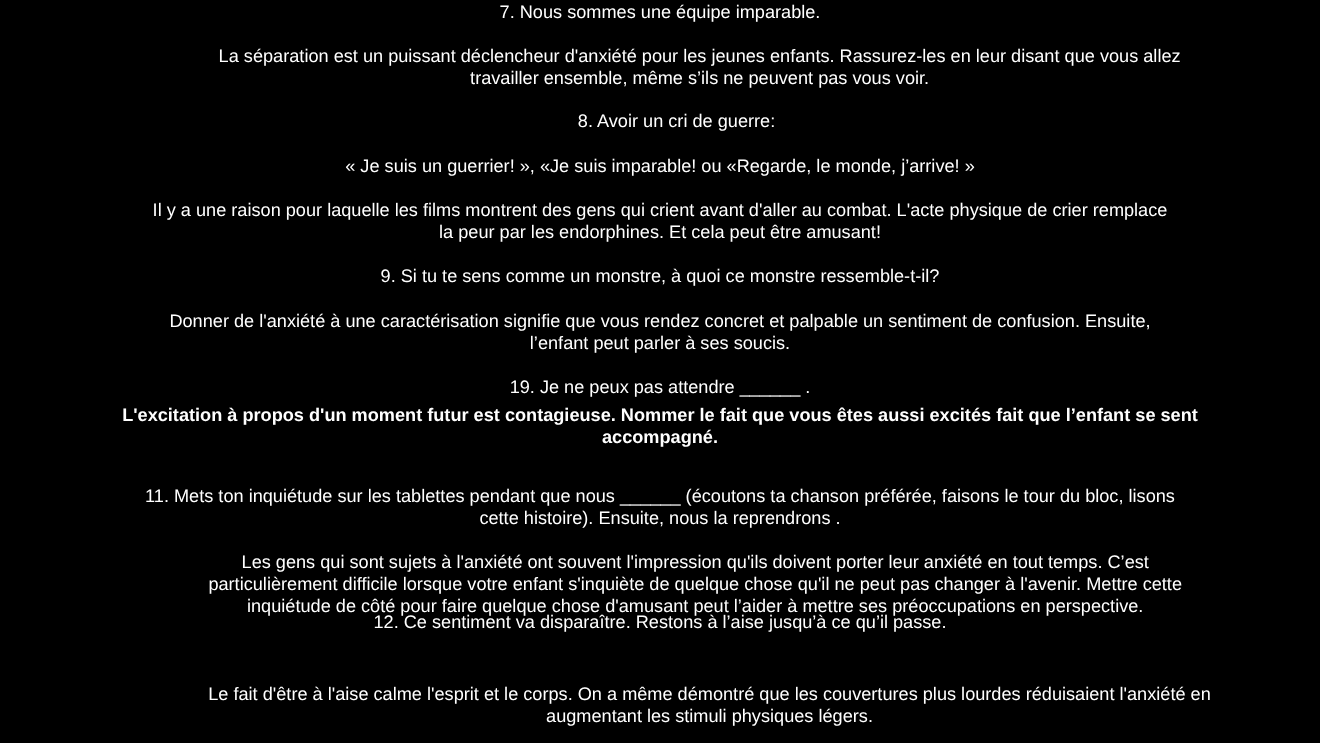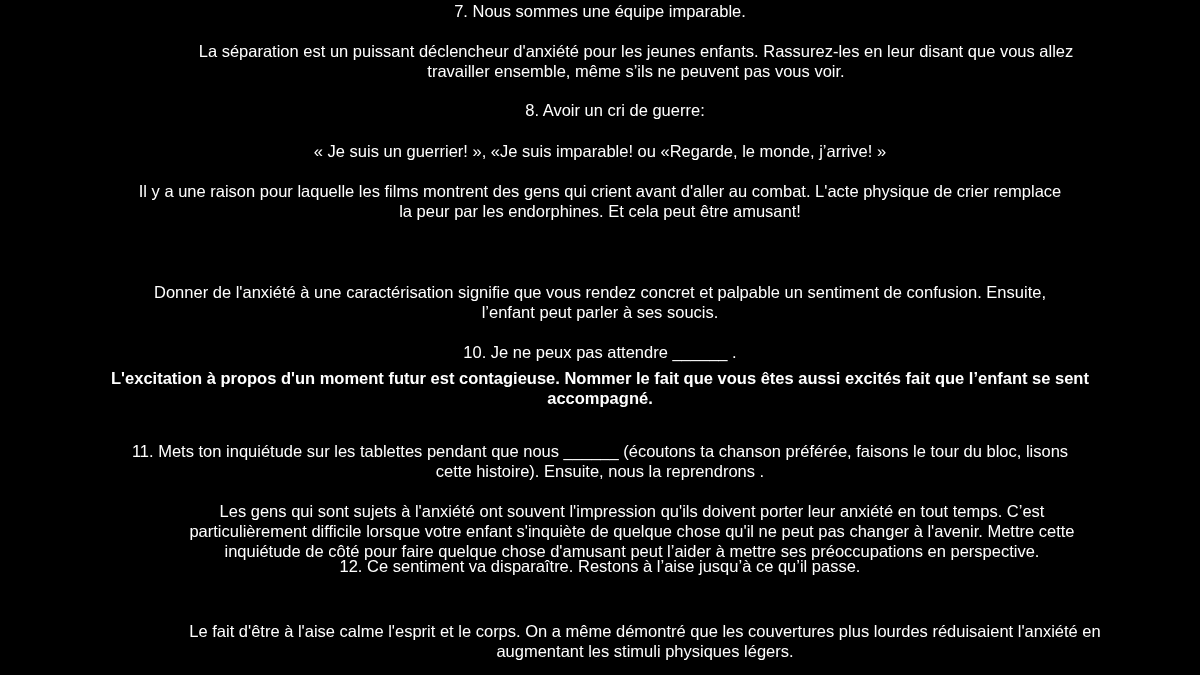--- a/index.html
+++ b/index.html
@@ -33,23 +33,24 @@
 <body>
 
 <div class="page">
   <div class="block" style="top:1px;">7. Nous sommes une équipe imparable.</div>
   <div class="block" style="top:41px;padding-left:36px;">La séparation est un puissant déclencheur d'anxiété pour les jeunes enfants. Rassurez-les en leur disant que vous allez
 travailler ensemble, même s’ils ne peuvent pas vous voir.</div>
   <div class="block" style="top:100px;margin-left:15px;">8. Avoir un cri de guerre:</div>
   <div class="block" style="top:141px;">« Je suis un guerrier! », «Je suis imparable! ou «Regarde, le monde, j’arrive! »</div>
   <div class="block" style="top:181px;">Il y a une raison pour laquelle les films montrent des gens qui crient avant d'aller au combat. L'acte physique de crier remplace
 la peur par les endorphines. Et cela peut être amusant!</div>
+  <div class="block" style="top:241px;">9. Si tu te sens comme un monstre, à quoi ce monstre ressemble-t-il?</div>
   <div class="block" style="top:282px;">Donner de l'anxiété à une caractérisation signifie que vous rendez concret et palpable un sentiment de confusion. Ensuite,
 l’enfant peut parler à ses soucis.</div>
-  <div class="block" style="top:342px;">10. Je ne peux pas attendre ______ .</div>
+  <div class="block" style="top:342px;">19. Je ne peux pas attendre ______ .</div>
   <div class="block" style="top:368px;font-weight:bold;">L'excitation à propos d'un moment futur est contagieuse. Nommer le fait que vous êtes aussi excités fait que l’enfant se sent
 accompagné.</div>
   <div class="block" style="top:441px;">11. Mets ton inquiétude sur les tablettes pendant que nous ______ (écoutons ta chanson préférée, faisons le tour du bloc, lisons
 cette histoire). Ensuite, nous la reprendrons .</div>
   <div class="block" style="top:501px;padding-left:32px;">Les gens qui sont sujets à l'anxiété ont souvent l'impression qu'ils doivent porter leur anxiété en tout temps. C’est
 particulièrement difficile lorsque votre enfant s'inquiète de quelque chose qu'il ne peut pas changer à l'avenir.  Mettre cette
 inquiétude de côté pour faire quelque chose d'amusant peut l’aider à mettre ses préoccupations en perspective.</div>
   <div class="block" style="top:556px;">12. Ce sentiment va disparaître. Restons à l’aise jusqu’à ce qu’il passe.</div>
   <div class="block" style="top:621px;margin-left:45px;">Le fait d'être à l'aise calme l'esprit et le corps. On a même démontré que les couvertures plus lourdes réduisaient l'anxiété en
 augmentant les stimuli physiques légers.</div>

